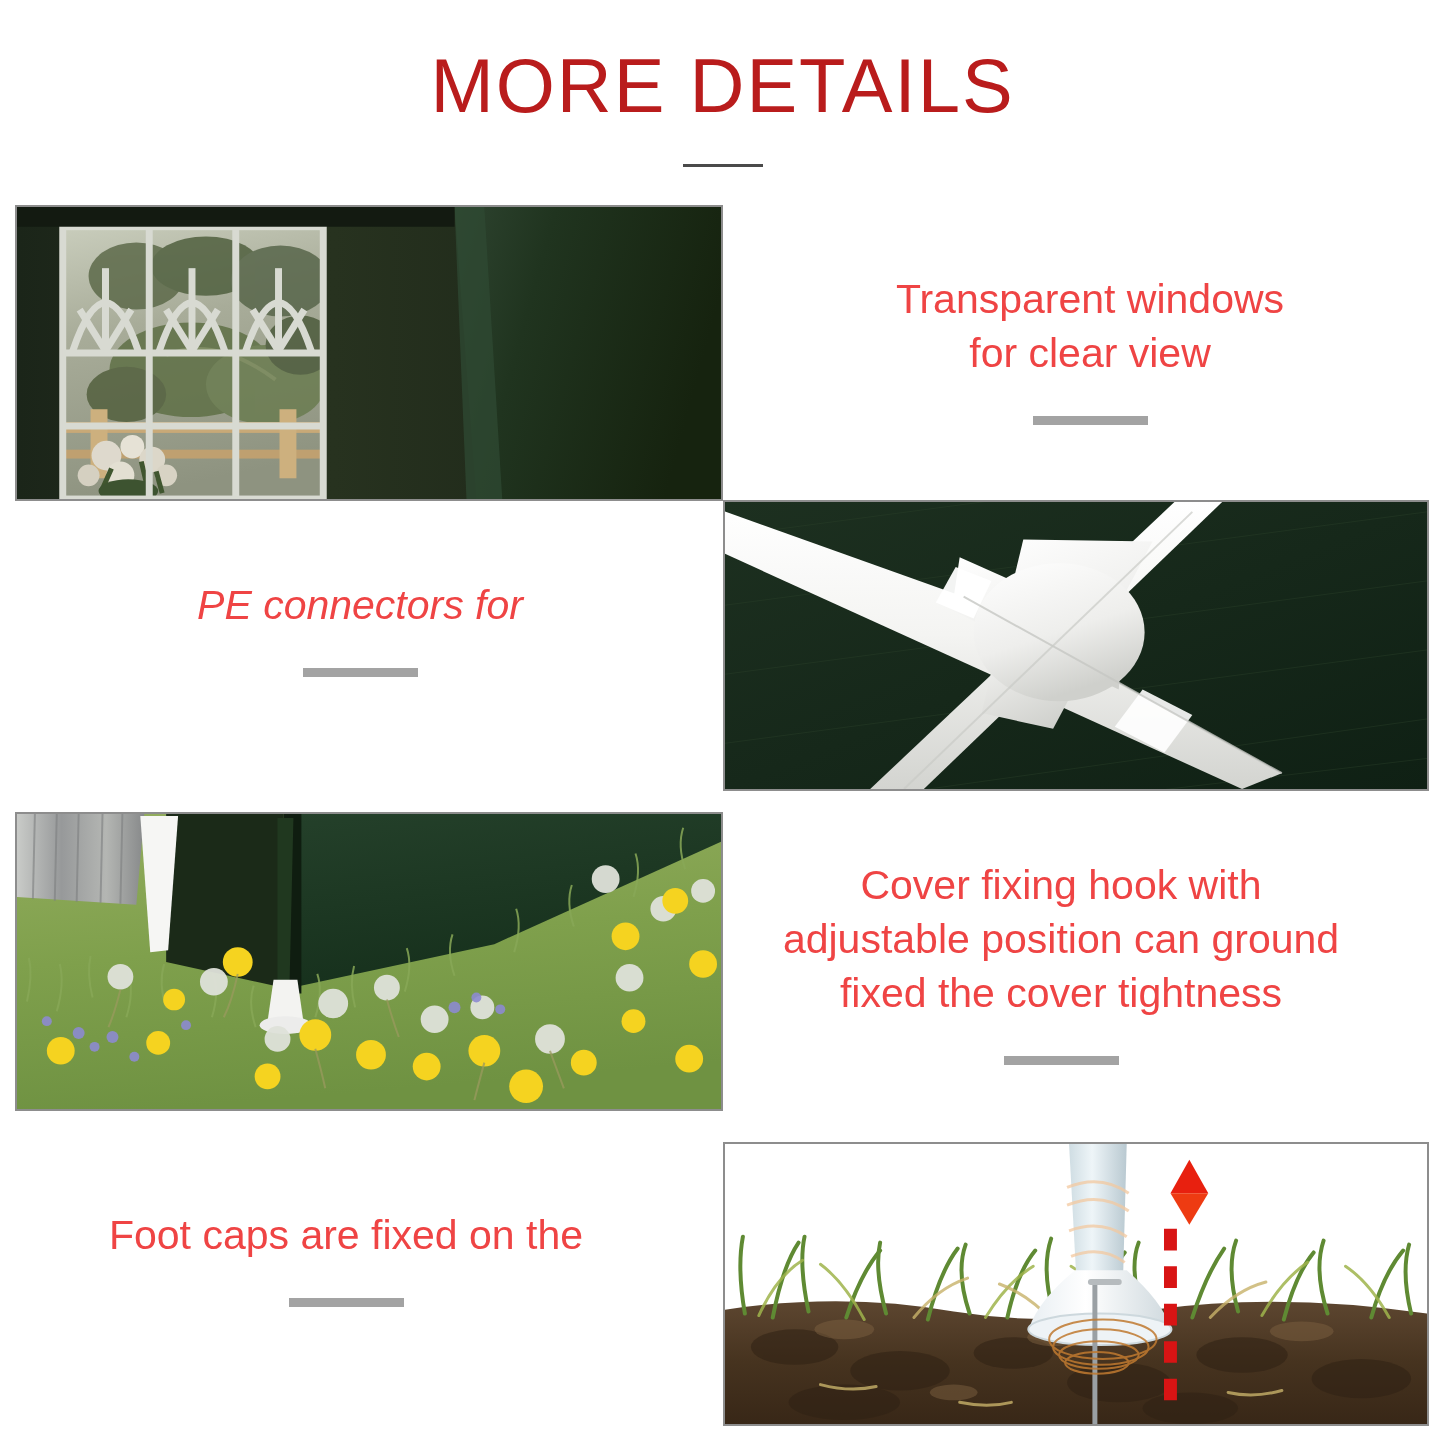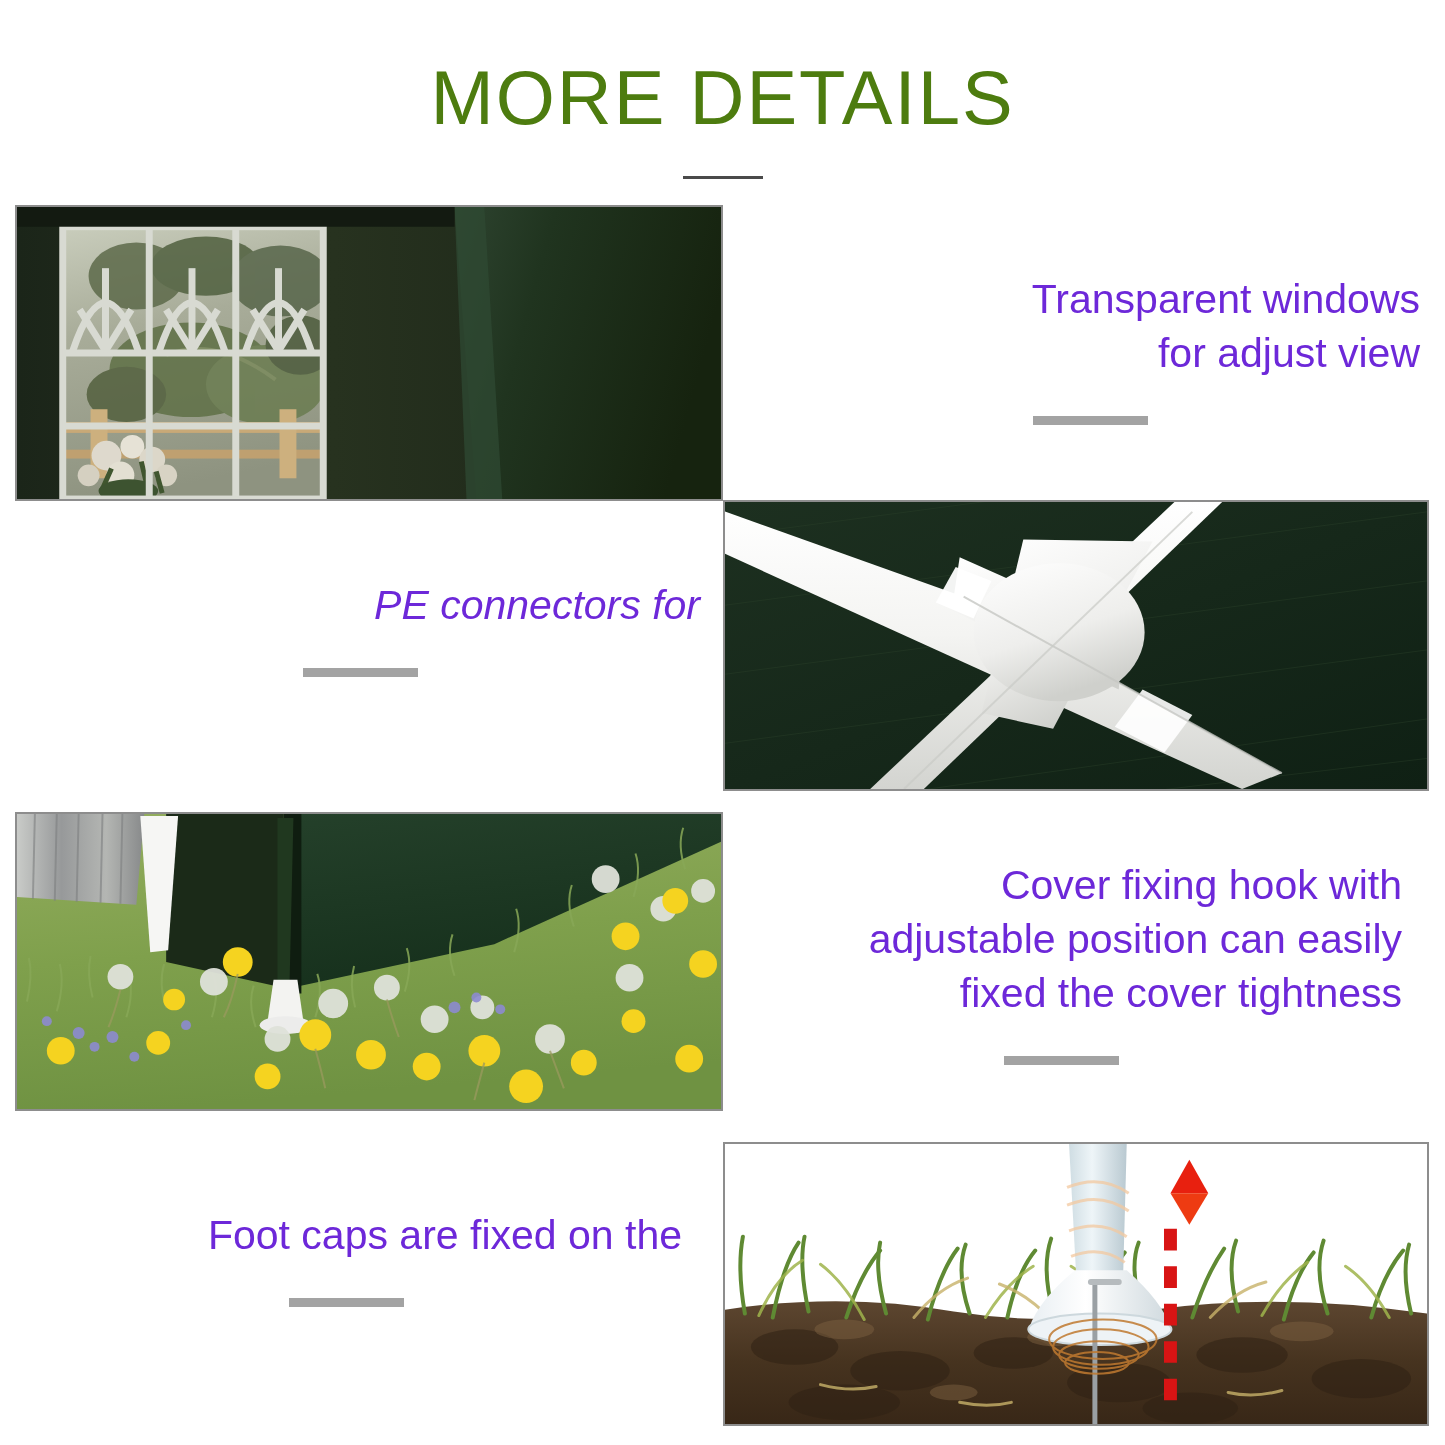--- a/index.html
+++ b/index.html
@@ -25,23 +25,23 @@
     position: absolute;
     left: 0;
     top: 48px;
     width: 1445px;
     text-align: center;
   }
   .page-title {
     font-size: 76px;
     font-weight: 300;
     letter-spacing: 2px;
-    color: #4d7c0f;
+    color: #b91c1c;
     line-height: 1;
-    margin: 12px;
+    margin: 0;
     font-family: "Liberation Sans", sans-serif;
   }
   .title-rule {
     width: 80px;
     height: 3px;
     background: #4a4a4a;
     margin: 40px auto 0 auto;
   }
 
   
@@ -55,22 +55,22 @@
   .panel svg { display: block; width: 100%; height: 100%; }
 
   #panel-windows   { left: 15px;  top: 205px;  width: 708px; height: 296px; }
   #panel-connector { left: 723px; top: 500px;  width: 706px; height: 291px; }
   #panel-grass     { left: 15px;  top: 812px;  width: 708px; height: 299px; }
   #panel-peg       { left: 723px; top: 1142px; width: 706px; height: 284px; }
 
   
   .caption {
     position: absolute;
-    text-align: right;
-    color: #6d28d9;
+    text-align: center;
+    color: #ef4444;
     font-family: "Liberation Sans", sans-serif;
     font-weight: 300;
     line-height: 1.32;
     font-size: 41px;
   }
   .caption .cap-line { display: block; white-space: nowrap; }
   .cap-rule {
     width: 115px;
     height: 9px;
     background: #a3a3a3;
@@ -172,21 +172,21 @@
         <line x1="237" y1="104" x2="263" y2="146"></line>
         <line x1="289" y1="104" x2="263" y2="146"></line>
       </g>
 
       <rect x="0" y="0" width="440" height="20" fill="#131a11"></rect>
     </svg>
   </div>
 
   <div class="caption" id="caption-windows">
     <span class="cap-line">Transparent windows</span>
-    <span class="cap-line">for adjust view</span>
+    <span class="cap-line">for clear view</span>
     <div class="cap-rule"></div>
   </div>
 
   <div class="panel" id="panel-connector">
     <svg viewBox="0 0 706 291" preserveAspectRatio="none">
       <defs>
         <linearGradient id="fabricGrad" x1="0" y1="0" x2="1" y2="1">
           <stop offset="0" stop-color="#1d3020"></stop>
           <stop offset="0.5" stop-color="#16281a"></stop>
           <stop offset="1" stop-color="#0f2014"></stop>
@@ -359,21 +359,21 @@
             <path d="M536 240 q8 22 14 38"></path>
           <path d="M104 178 q-6 24 -12 38"></path>
             <path d="M372 188 q6 22 12 38"></path>
         </g>
       </g>
     </svg>
   </div>
 
   <div class="caption" id="caption-hook">
     <span class="cap-line">Cover fixing hook with</span>
-    <span class="cap-line">adjustable position can easily</span>
+    <span class="cap-line">adjustable position can ground</span>
     <span class="cap-line">fixed the cover tightness</span>
     <div class="cap-rule"></div>
   </div>
 
   <div class="panel" id="panel-peg">
     <svg viewBox="0 0 706 284" preserveAspectRatio="none">
       <defs>
         <linearGradient id="soilGrad" x1="0" y1="0" x2="0" y2="1">
           <stop offset="0" stop-color="#5d4630"></stop>
           <stop offset="0.5" stop-color="#46331f"></stop>

